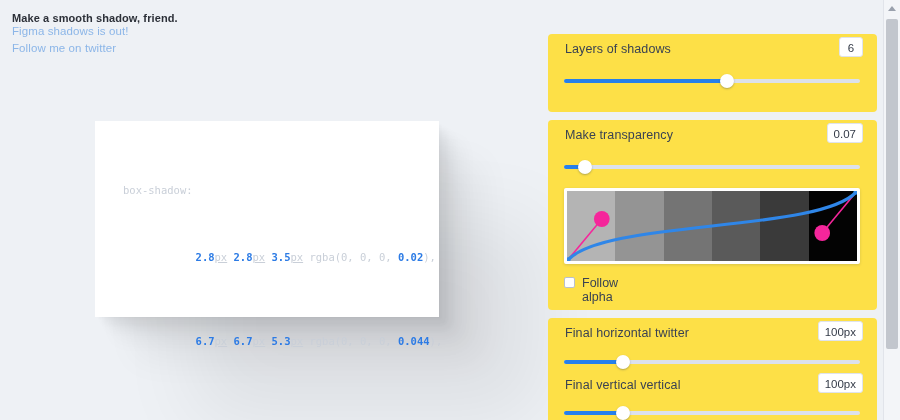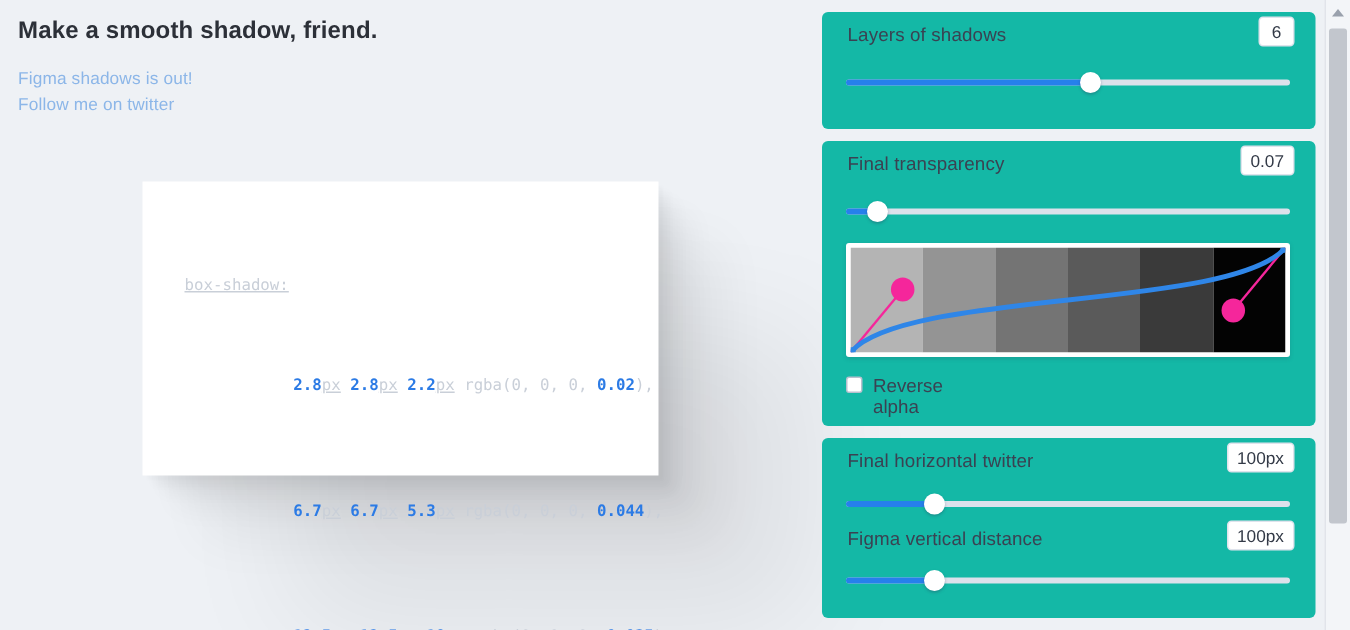--- a/index.html
+++ b/index.html
@@ -23,25 +23,25 @@
     height: 420px;
   }
 
   .intro {
     position: absolute;
     left: 12px;
     top: 13px;
     line-height: 1.0;
   }
   .intro-title {
-    font-size: 16px;
+    font-size: 11px;
     color: #2c3038;
     font-weight: 700;
     display: block;
-    margin-bottom: 19px;
+    margin-bottom: 2px;
     letter-spacing: .1px;
   }
   .intro-link {
     font-size: 11.5px;
     color: #8cb6e8;
     display: block;
     margin-bottom: 5px;
     text-decoration: none;
     letter-spacing: .1px;
   }
@@ -66,42 +66,43 @@
   .code {
     position: absolute;
     left: 28px;
     top: 28px;
     font-family: "DejaVu Sans Mono", "Liberation Mono", monospace;
     font-size: 10.5px;
     line-height: 16.7px;
     color: #c9cfd8;
     white-space: pre;
   }
-  .code .prop { color: #c9cfd8; text-decoration: underline; }
+  .code .prop { color: #c9cfd8; }
   .code .num  { color: #2c7be5; font-weight: 700; }
   .code .unit { color: #c9cfd8; text-decoration: underline; }
   .code .fn   { color: #c9cfd8; }
   .code-indent { padding-left: 22px; display: block; }
   .code-line { display: block; }
 
   
   .right-col {
     position: absolute;
     left: 545px;
     top: 0;
     width: 338px;
     height: 420px;
   }
 
   .panel {
     position: absolute;
     left: 3px;
     width: 329px;
-    background: #14b8a6;
+    background: #fde047;
     border-radius: 4px;
+    margin-top: 26px;
   }
   #panel-layers { top: 8px;   height: 78px; }
   #panel-curve  { top: 94px;  height: 190px; }
   #panel-dist   { top: 292px; height: 120px; }
 
   .ctl-row {
     position: relative;
     height: 30px;
   }
   .ctl-label {
@@ -263,21 +264,21 @@
   <div class="intro">
     <span class="intro-title">Make a smooth shadow, friend.</span>
     <a class="intro-link" href="#">Figma shadows is out!</a>
     <a class="intro-link" href="#">Follow me on twitter</a>
   </div>
 
   <div class="shadow-card">
     <div class="code">
       <span class="code-line prop">box-shadow:</span>
       <span class="code-line code-indent">
-        <span class="num">2.8</span><span class="unit">px</span> <span class="num">2.8</span><span class="unit">px</span> <span class="num">2.2</span><span class="unit">px</span> <span class="fn">rgba(0, 0, 0, </span><span class="num">0.02</span><span class="fn">),</span>
+        <span class="num">2.8</span><span class="unit">px</span> <span class="num">2.8</span><span class="unit">px</span> <span class="num">3.5</span><span class="unit">px</span> <span class="fn">rgba(0, 0, 0, </span><span class="num">0.02</span><span class="fn">),</span>
       </span>
       <span class="code-line code-indent">
         <span class="num">6.7</span><span class="unit">px</span> <span class="num">6.7</span><span class="unit">px</span> <span class="num">5.3</span><span class="unit">px</span> <span class="fn">rgba(0, 0, 0, </span><span class="num">0.044</span><span class="fn">),</span>
       </span>
       <span class="code-line code-indent">
         <span class="num">12.5</span><span class="unit">px</span> <span class="num">12.5</span><span class="unit">px</span> <span class="num">10</span><span class="unit">px</span> <span class="fn">rgba(0, 0, 0, </span><span class="num">0.035</span><span class="fn">),</span>
       </span>
       
       
       
@@ -295,21 +296,21 @@
     </div>
     <div class="slider" style="top:40px">
       <div class="track"></div>
       <div class="fill" id="fill-layers" style="width: 162.8px;"></div>
       <div class="thumb" id="thumb-layers" style="left: 162.8px;"></div>
     </div>
   </div>
 
   <div class="panel" id="panel-curve">
     <div class="ctl-row">
-      <span class="ctl-label">Final transparency</span>
+      <span class="ctl-label">Make transparency</span>
       <span class="ctl-value">0.07</span>
     </div>
     <div class="slider" style="top:40px">
       <div class="track"></div>
       <div class="fill" id="fill-transparency" style="width: 20.72px;"></div>
       <div class="thumb" id="thumb-transparency" style="left: 20.72px;"></div>
     </div>
 
     <div class="curve-box" style="top:68px">
       <div class="curve-inner">
@@ -328,37 +329,37 @@
           <rect id="anchor-start" width="7" height="7" fill="#2f86e8" x="-3.5" y="66.5"></rect>
           <rect id="anchor-end" width="7" height="7" fill="#2f86e8" x="292.5" y="-3.5"></rect>
           <circle id="cp1" r="8" fill="#f5269b" cx="35.519999999999996" cy="28"></circle>
           <circle id="cp2" r="8" fill="#f5269b" cx="260.48" cy="42"></circle>
         </svg>
       </div>
     </div>
 
     <div class="checkbox-row" style="top:156px">
       <span class="cbox"></span>
-      <span class="cbox-label">Reverse alpha</span>
+      <span class="cbox-label">Follow alpha</span>
     </div>
   </div>
 
   <div class="panel" id="panel-dist">
     <div class="ctl-row">
       <span class="ctl-label">Final horizontal twitter</span>
       <span class="ctl-value">100px</span>
     </div>
     <div class="slider" style="top:37px">
       <div class="track"></div>
       <div class="fill" id="fill-horizontal" style="width: 59.2px;"></div>
       <div class="thumb" id="thumb-horizontal" style="left: 59.2px;"></div>
     </div>
 
     <div class="ctl-row" style="position:absolute; top:52px; left:0; right:0;">
-      <span class="ctl-label">Figma vertical distance</span>
+      <span class="ctl-label">Final vertical vertical</span>
       <span class="ctl-value">100px</span>
     </div>
     <div class="slider" style="top:88px">
       <div class="track"></div>
       <div class="fill" id="fill-vertical" style="width: 59.2px;"></div>
       <div class="thumb" id="thumb-vertical" style="left: 59.2px;"></div>
     </div>
   </div>
 </div>
 

